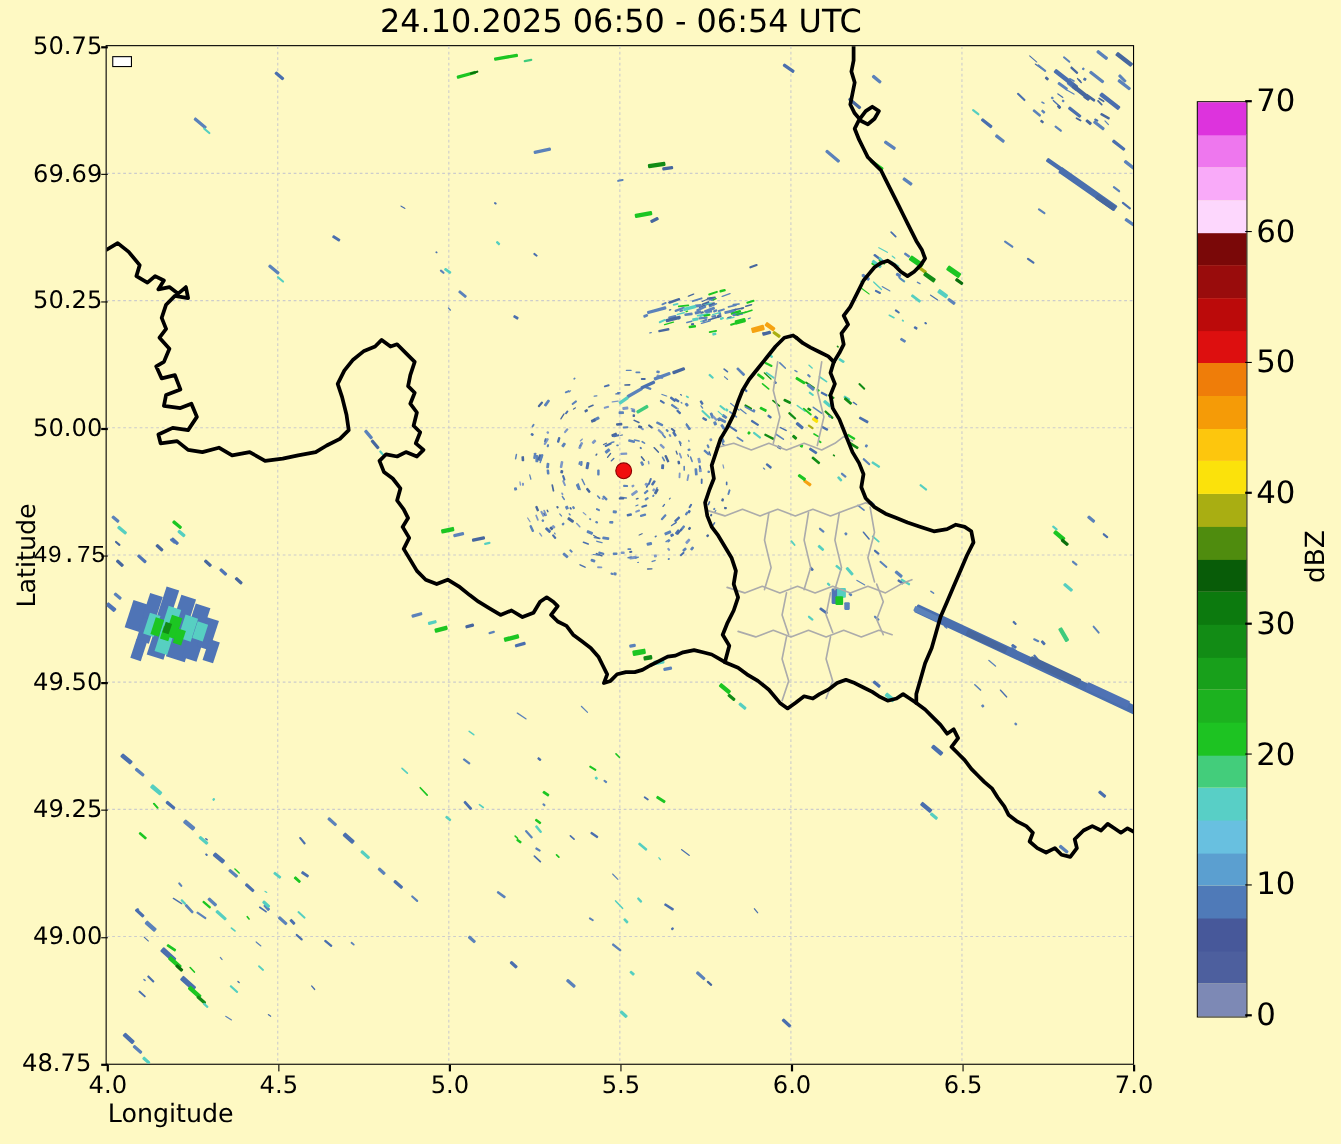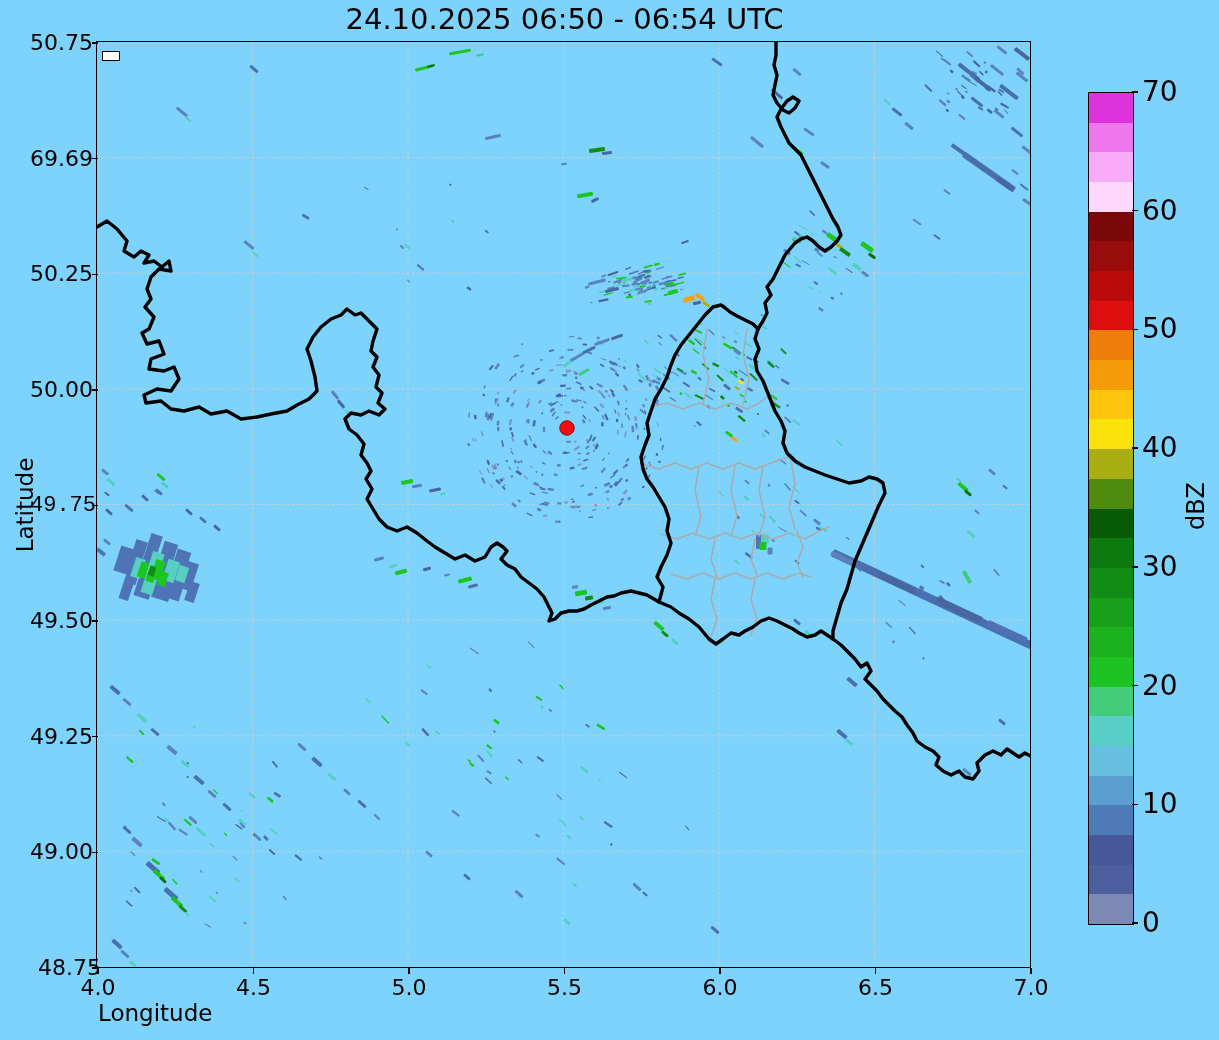--- a/index.html
+++ b/index.html
@@ -1,16 +1,16 @@
 <!DOCTYPE html>
 <html><head>
 <meta charset="utf-8">
 <style>
   html,body{margin:0;padding:0;background:#ffffff;}
-  .fig{position:relative;width:1219px;height:1040px;background:#7dd3fc;
+  .fig{position:relative;width:1219px;height:1040px;background:#fef9c3;
        font-family:"DejaVu Sans","Liberation Sans",sans-serif;color:#000;overflow:hidden;}
   .title{position:absolute;left:98px;top:2px;width:933px;text-align:center;
          font-size:29px;letter-spacing:0px;}
   .plot{position:absolute;left:98px;top:43px;width:933px;height:925px;
         border:1.8px solid #000;box-sizing:content-box;margin-left:-1.8px;margin-top:-1.8px;}
   .plot svg{position:absolute;left:0;top:0;}
   .infobox{position:absolute;left:5px;top:9px;background:#fff;border:1.3px solid #000;
            padding:3px 9px 5px 7px;font-size:15.5px;line-height:1.42;z-index:5;}
   .ticklab{position:absolute;font-size:22px;line-height:1;white-space:nowrap;}
   .xt{transform:translateX(-50%);}
@@ -956,21 +956,21 @@
     <div class="ticklab yt" style="left: 30px; top: 389.875px;">50.00</div>
     <div class="tickmark" style="left: 92px; top: 504.8px; width: 6px; height: 1.4px;"></div>
     <div class="ticklab yt" style="left: 30px; top: 505.5px; font-family: Liberation Mono, monospace;">49.75</div>
     <div class="tickmark" style="left: 92px; top: 620.425px; width: 6px; height: 1.4px;"></div>
     <div class="ticklab yt" style="left: 30px; top: 621.125px;">49.50</div>
     <div class="tickmark" style="left: 92px; top: 736.05px; width: 6px; height: 1.4px;"></div>
     <div class="ticklab yt" style="left: 30px; top: 736.75px; text-align: center;">49.25</div>
     <div class="tickmark" style="left: 92px; top: 851.675px; width: 6px; height: 1.4px;"></div>
     <div class="ticklab yt" style="left: 30px; top: 852.375px;">49.00</div>
     <div class="tickmark" style="left: 92px; top: 967.3px; width: 6px; height: 1.4px;"></div>
-    <div class="ticklab yt" style="left: 38px; top: 968px;">48.75</div>
+    <div class="ticklab yt" style="left: 20px; top: 968px;">48.75</div>
     <div class="tickmark" style="left: 1132px; top: 91.3px; width: 6px; height: 1.4px;"></div>
     <div class="cbticklab" style="top: 92px;">70</div>
     <div class="tickmark" style="left: 1132px; top: 210.014px; width: 6px; height: 1.4px;"></div>
     <div class="cbticklab" style="top: 210.714px;">60</div>
     <div class="tickmark" style="left: 1132px; top: 328.729px; width: 6px; height: 1.4px;"></div>
     <div class="cbticklab" style="top: 329.429px;">50</div>
     <div class="tickmark" style="left: 1132px; top: 447.443px; width: 6px; height: 1.4px;"></div>
     <div class="cbticklab" style="top: 448.143px;">40</div>
     <div class="tickmark" style="left: 1132px; top: 566.157px; width: 6px; height: 1.4px;"></div>
     <div class="cbticklab" style="top: 566.857px;">30</div>

